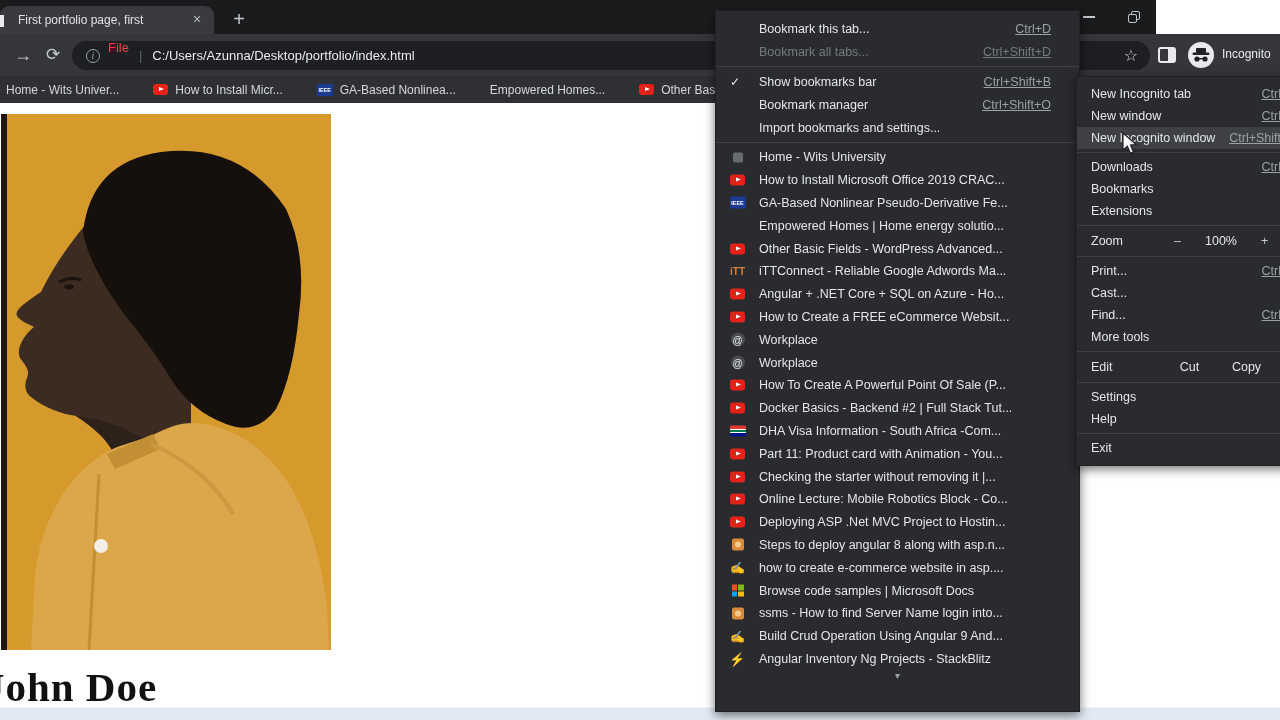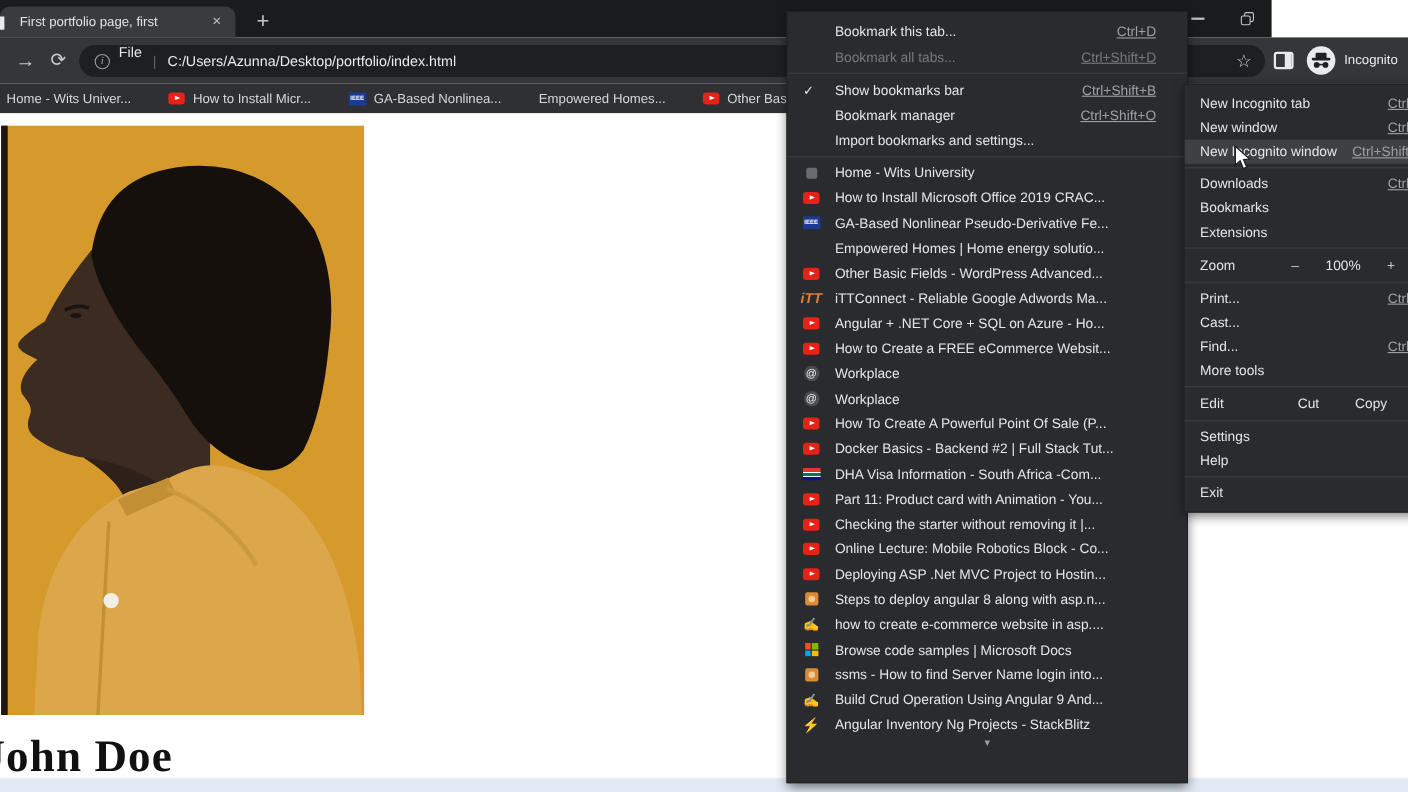--- a/index.html
+++ b/index.html
@@ -29,21 +29,21 @@
 
   
   .toolbar { position:absolute; left:0; top:34px; width:1280px; height:42px; background:#35363a; }
   .nav-ic { position:absolute; top:44px; color:#c7cacd; font-size:18px; line-height:22px; }
   .fwd { left:14px; }
   .reload { left:46px; font-size:17px; }
   .omnibox { position:absolute; left:72px; top:41px; width:1078px; height:29px; background:#1e1f23;
     border-radius:15px; display:flex; align-items:center; padding:0 12px 0 14px; }
   .info-ic { width:14px; height:14px; border:1.4px solid #9aa0a6; border-radius:50%; color:#9aa0a6;
     font-size:10px; line-height:12px; text-align:center; font-family:"Liberation Serif",serif; font-style:italic; }
-  .scheme { color:#e5e5e5; font-size:13px; margin:0 10px 16px 8px; }
+  .scheme { color:#ef4444; font-size:13px; margin:0 10px 16px 8px; }
   .omni-div { color:#5f6368; font-size:13px; margin-right:10px; }
   .url { color:#e8eaed; font-size:13px; flex:1; white-space:nowrap; overflow:hidden; }
   .star { color:#d0d3d7; font-size:16px; margin-left:8px; }
   .sidepanel-ic { position:absolute; left:1158px; top:47px; width:18px; height:16px;
     border:2px solid #e8eaed; border-radius:3px; }
   .sidepanel-ic::after { content:""; position:absolute; right:0; top:0; width:6px; height:12px; background:#e8eaed; }
   .incog-badge { position:absolute; left:1187px; top:41px; width:28px; height:28px; }
   .incog-label { position:absolute; left:1222px; top:47px; color:#e8eaed; font-size:12px; }
 
   
@@ -101,21 +101,21 @@
     display:inline-flex; align-items:center; justify-content:center; }
   .ic-za { width:16px; height:11px; border-radius:1px;
     background:linear-gradient(180deg,#de3831 0 30%,#ffffff 30% 42%,#007a4d 42% 62%,#ffffff 62% 72%,#001489 72% 100%); }
   .ic-ms { width:12px; height:12px; display:grid; grid-template-columns:5.5px 5.5px; grid-gap:1px; }
   .ic-ms i { width:5.5px; height:5.5px; display:block; }
   .ic-sb { color:#4f9be8; font-size:13px; }
   .ic-hand { color:#cfd2d6; font-size:12px; }
   .ic-orange { width:12px; height:12px; border-radius:2px; background:#d98b3a; position:relative; }
   .ic-orange::after { content:""; position:absolute; left:3px; top:3px; width:6px; height:6px;
     border-radius:50%; background:#f3c98c; }
-  .ic-itt { color:#d9813a; font-size:13px; font-style:italic; font-weight:bold; }
+  .ic-itt { color:#d9813a; font-size:10px; font-weight:bold; }
   .ic-page { width:10px; height:10px; background:#9aa0a6; border-radius:2px; opacity:.55; }
   .ic-none { width:14px; height:14px; }
 
   
   .cursor { position:absolute; left:1122px; top:132px; z-index:60; }
 </style>
 </head>
 <body>
 
 <div id="stage">

